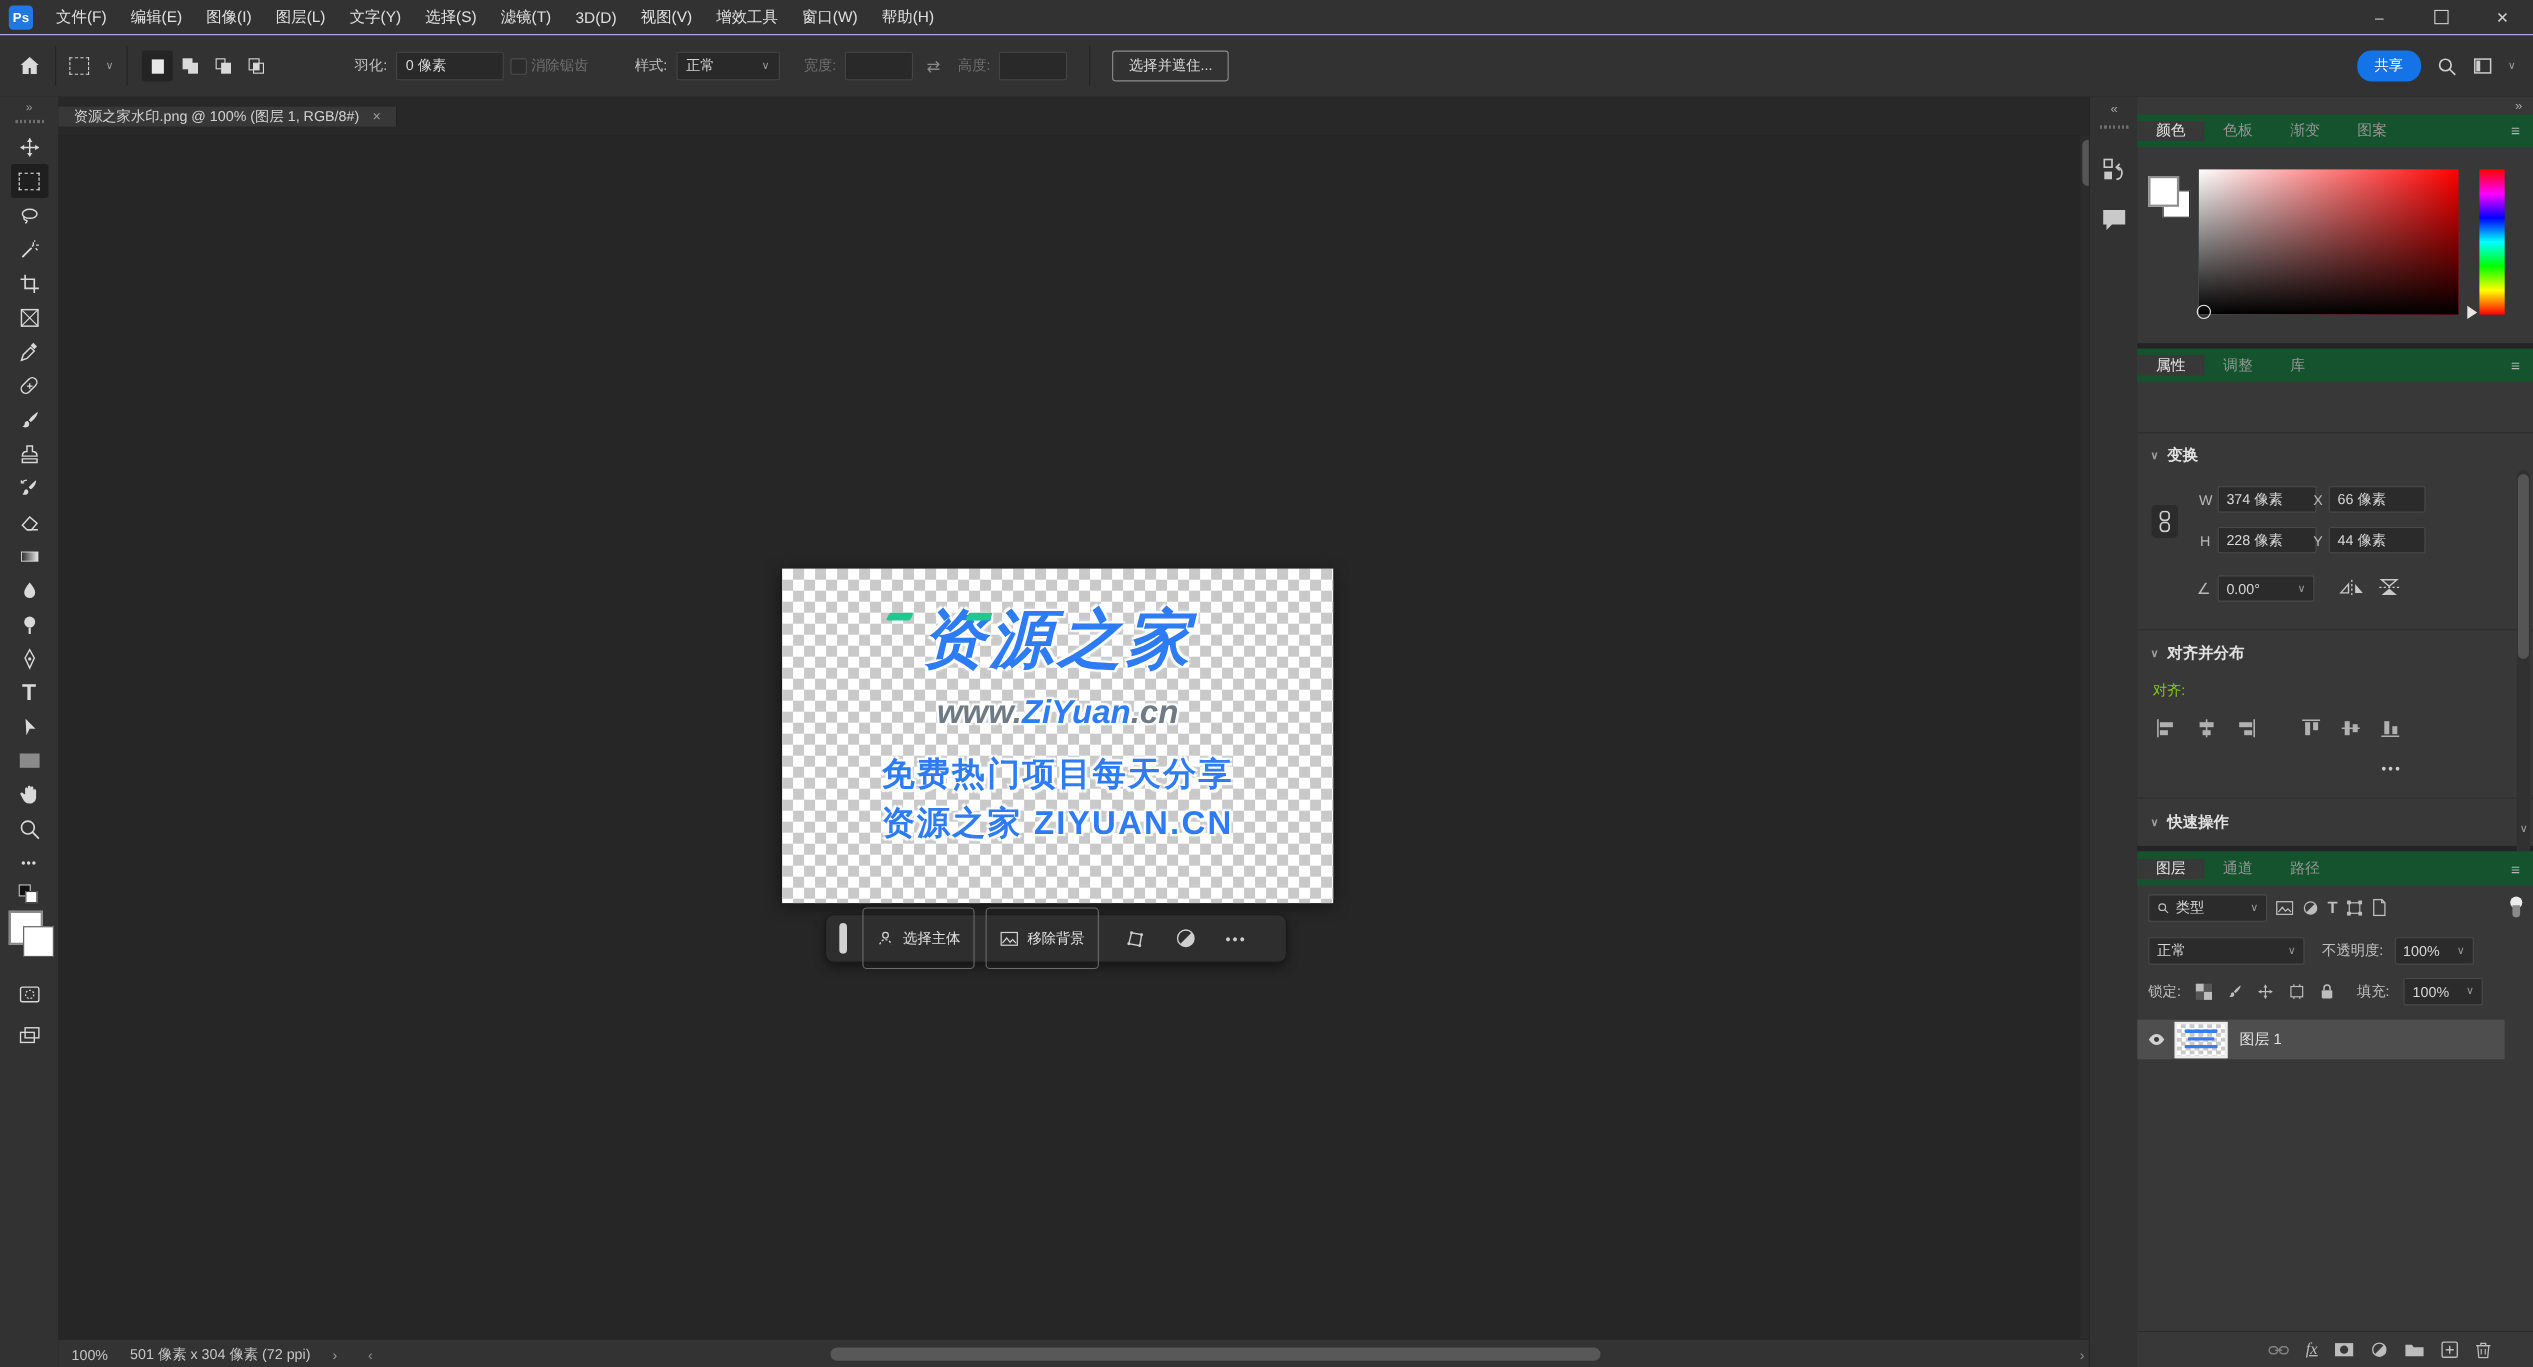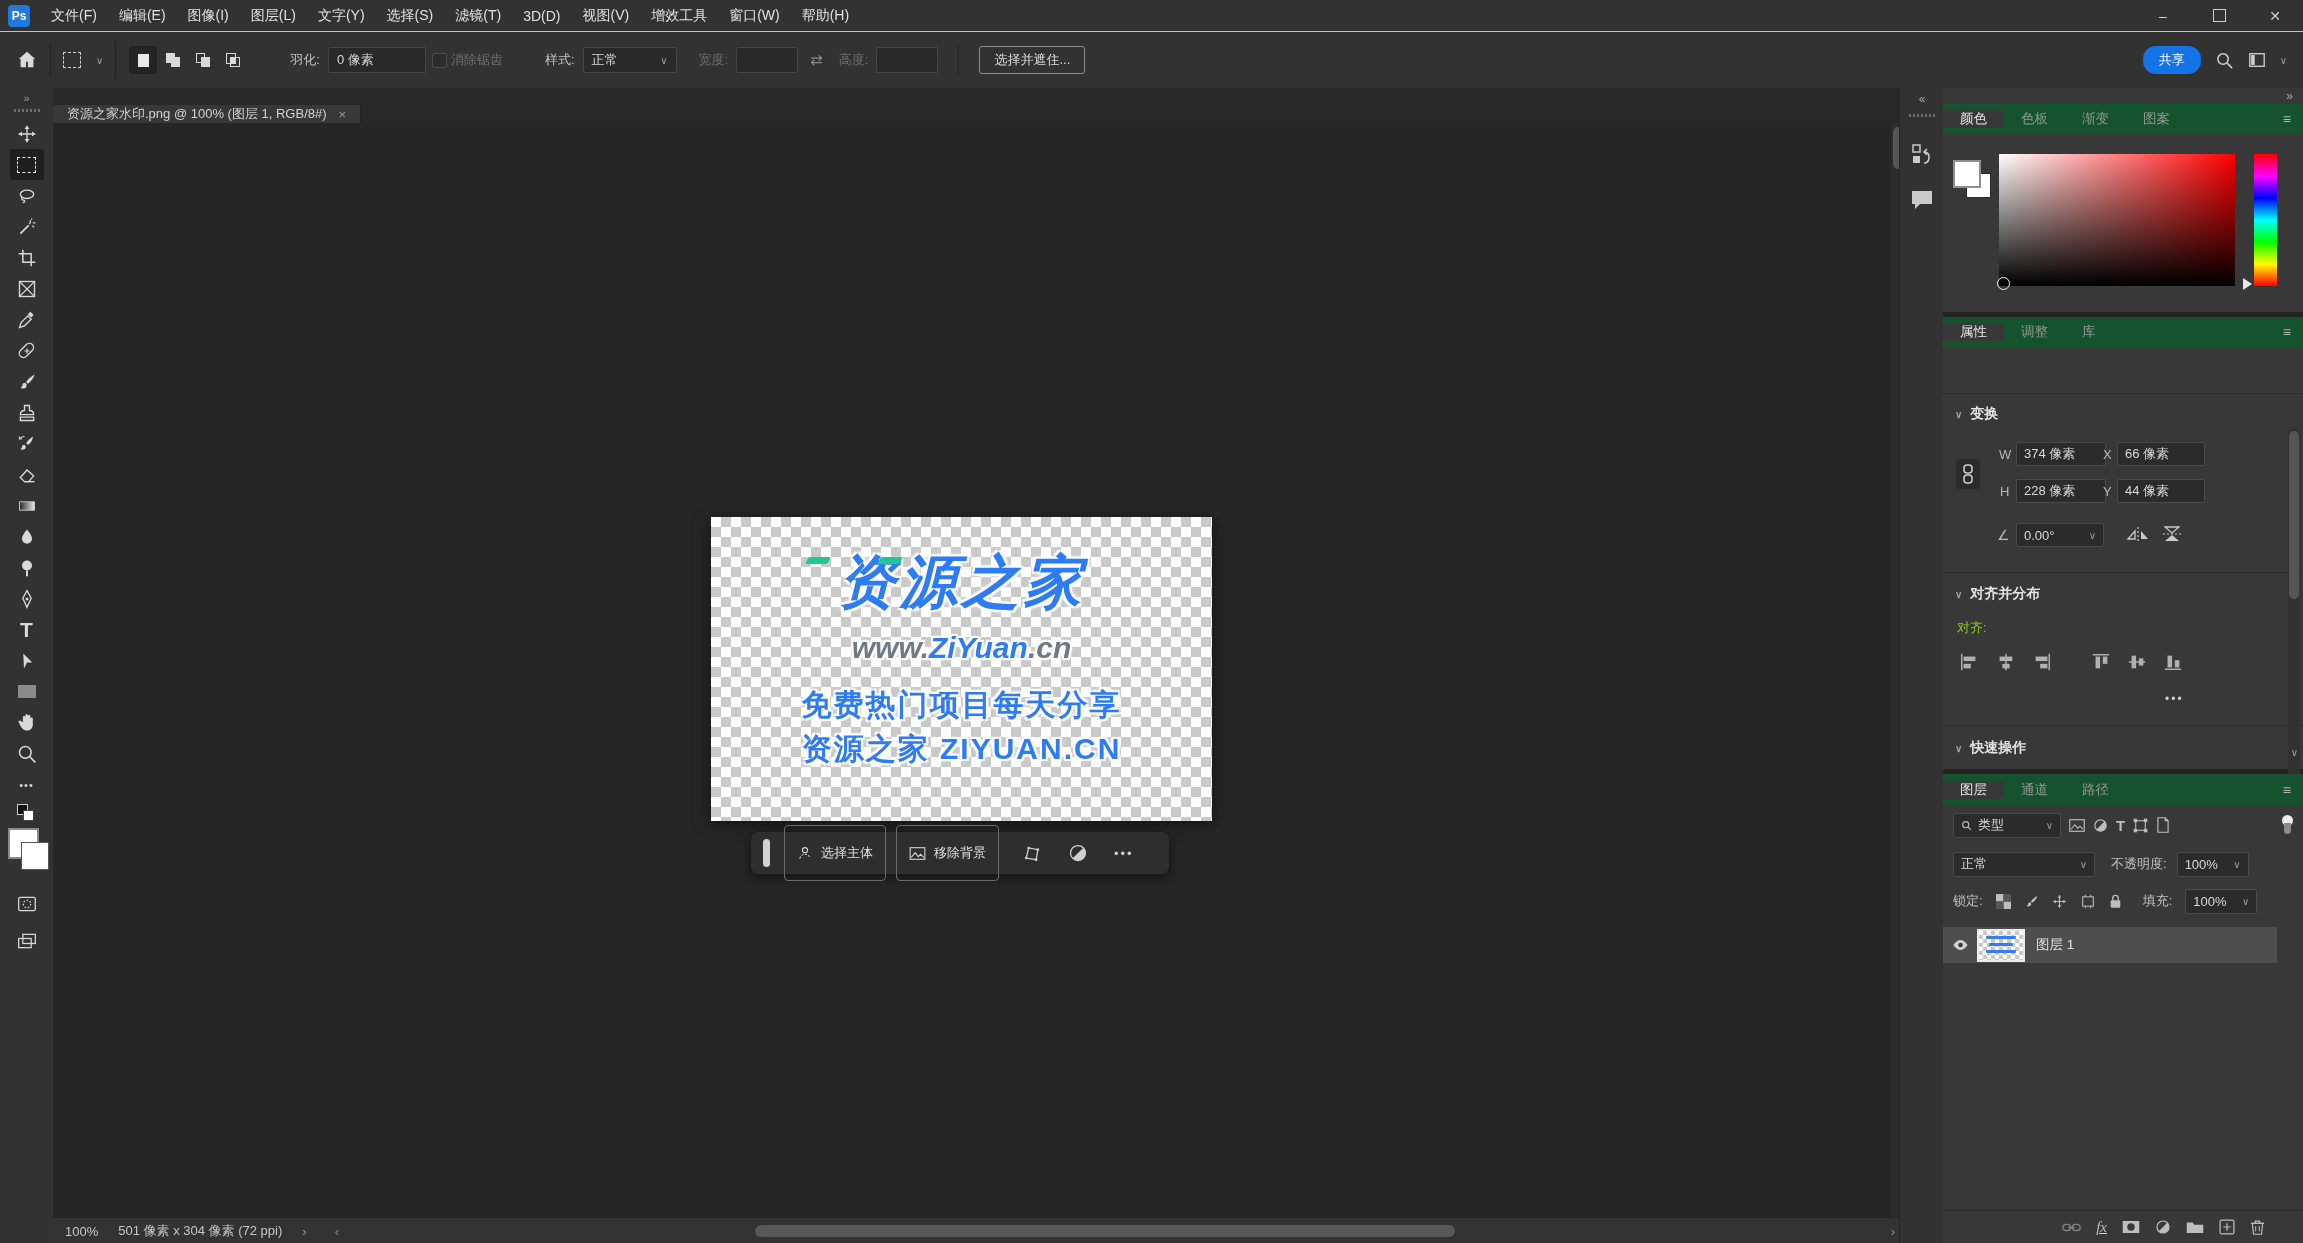--- a/index.html
+++ b/index.html
@@ -37,21 +37,21 @@
            display:flex;flex-direction:column;align-items:center;}
   .tb-exp{color:#9a9a9a;font-size:11px;margin:4px 0 2px 0;}
   .grip{width:26px;height:3px;margin:3px 0 6px 0;background-image:repeating-linear-gradient(90deg,#6e6e6e 0 2px,transparent 2px 4px);}
   .tool{width:34px;height:31px;display:flex;align-items:center;justify-content:center;border-radius:3px;}
   .tool.selected{background:#1f1f1f;}
   .swatch-big{position:relative;width:46px;height:46px;margin-top:6px;}
   .swA{position:absolute;left:4px;top:0;width:27px;height:27px;background:#fff;border:2px solid #8a8a8a;}
   .swB{position:absolute;left:17px;top:14px;width:26px;height:26px;background:#fff;border:1px solid #555;}
 
   
-  #tabbar{left:53px;top:88px;width:1852px;height:35px;background:#282828;display:flex;align-items:flex-end;}
+  #tabbar{left:53px;top:88px;width:1852px;height:35px;background:#282828;display:flex;align-items:center;}
   .doc-tab{background:#383838;display:flex;align-items:center;padding:0 14px;font-size:13px;color:#d2d2d2;border-right:1px solid #222;}
   .tab-close{margin-left:12px;color:#9c9c9c;font-size:13px;}
 
   
   #viewport{left:53px;top:123px;width:1852px;height:1094px;background:#262626;overflow:hidden;}
   .checker{background-color:#fff;background-image:conic-gradient(#c9c9c9 25%,transparent 0 50%,#c9c9c9 0 75%,transparent 0);background-size:20px 20px;}
   #doc-image{left:658px;top:394px;width:501px;height:304px;box-shadow:0 3px 14px rgba(0,0,0,.55);
              display:flex;flex-direction:column;align-items:center;text-align:center;}
   .wm-title{margin-top:36px;font-size:58px;line-height:1;font-weight:bold;font-style:italic;letter-spacing:4px;
             text-shadow:-2px -2px 1px #fff,2px -2px 1px #fff,-2px 2px 1px #fff,2px 2px 1px #fff,0 0 6px #fff;}
@@ -184,21 +184,21 @@
           <rect x="7" y="6" width="9" height="10" fill="#d9d9d9"></rect>
         </svg>
     </div>
     <div class="mode-btn">
       <svg width="18" height="18" viewBox="0 0 18 18">
           <rect x="2.5" y="2.5" width="9" height="10" fill="none" stroke="#d9d9d9"></rect>
           <rect x="6.5" y="6.5" width="9" height="9" fill="none" stroke="#d9d9d9"></rect>
           <rect x="6.5" y="6.5" width="5" height="6" fill="#d9d9d9"></rect>
         </svg>
     </div>
-    <span class="ob-label" style="margin-left:42px">羽化:</span>
+    <span class="ob-label" style="margin-left:74px">羽化:</span>
     <div class="field" style="width:80px">0 像素</div>
     <span class="checkbox"></span>
     <span class="ob-label dim">消除锯齿</span>
     <span class="ob-label" style="margin-left:34px">样式:</span>
     <div class="field" style="width:76px">
       <span>正常</span>
         <span class="dd-ch">∨</span>
     </div>
     <span class="ob-label dim" style="margin-left:22px">宽度:</span>
     <div class="field" style="width:44px"></div>

